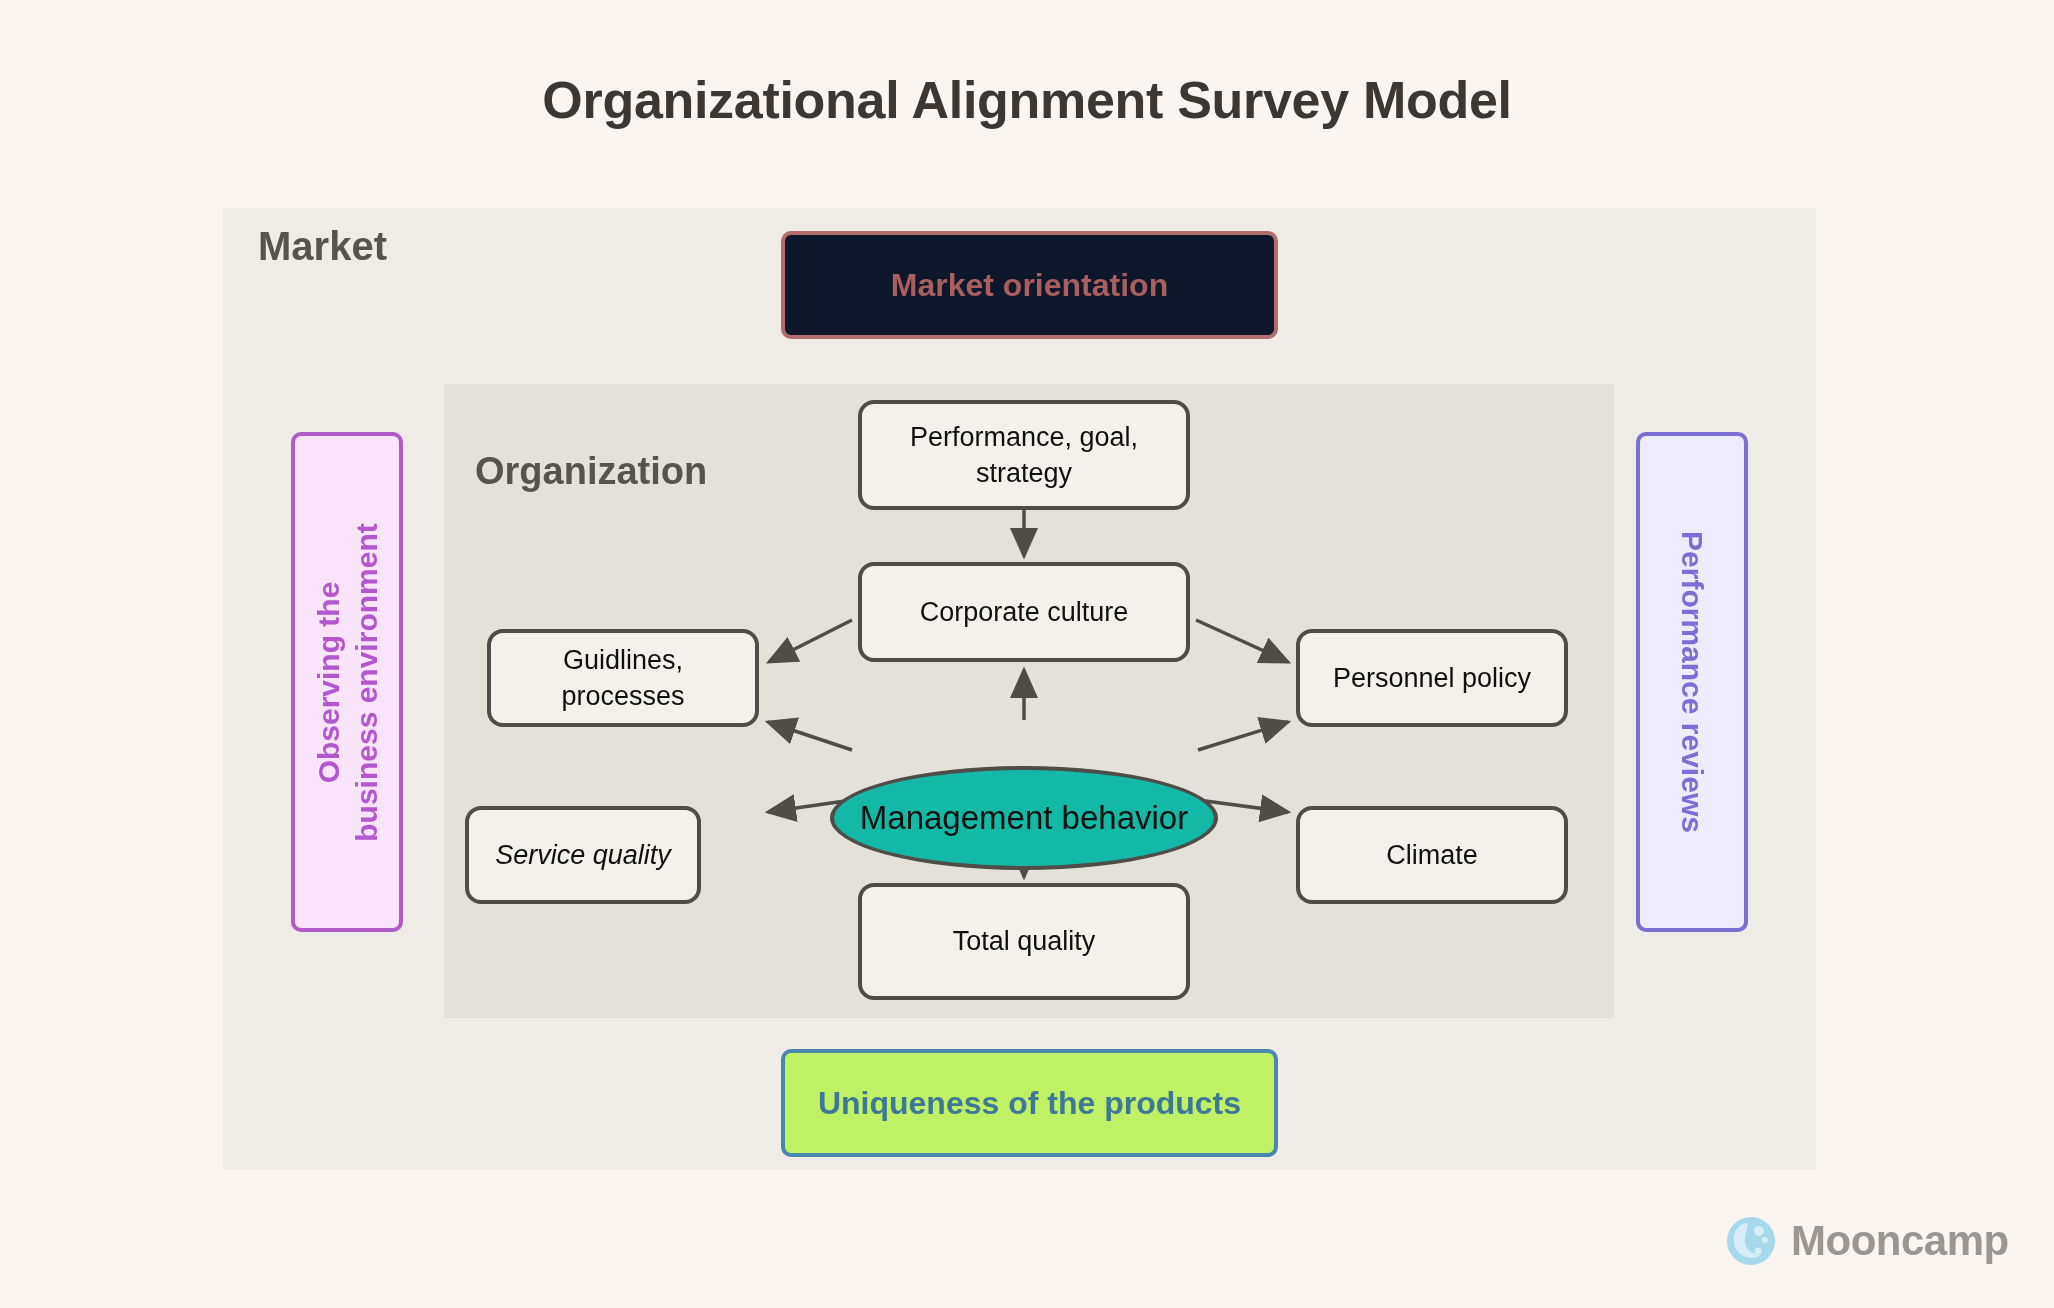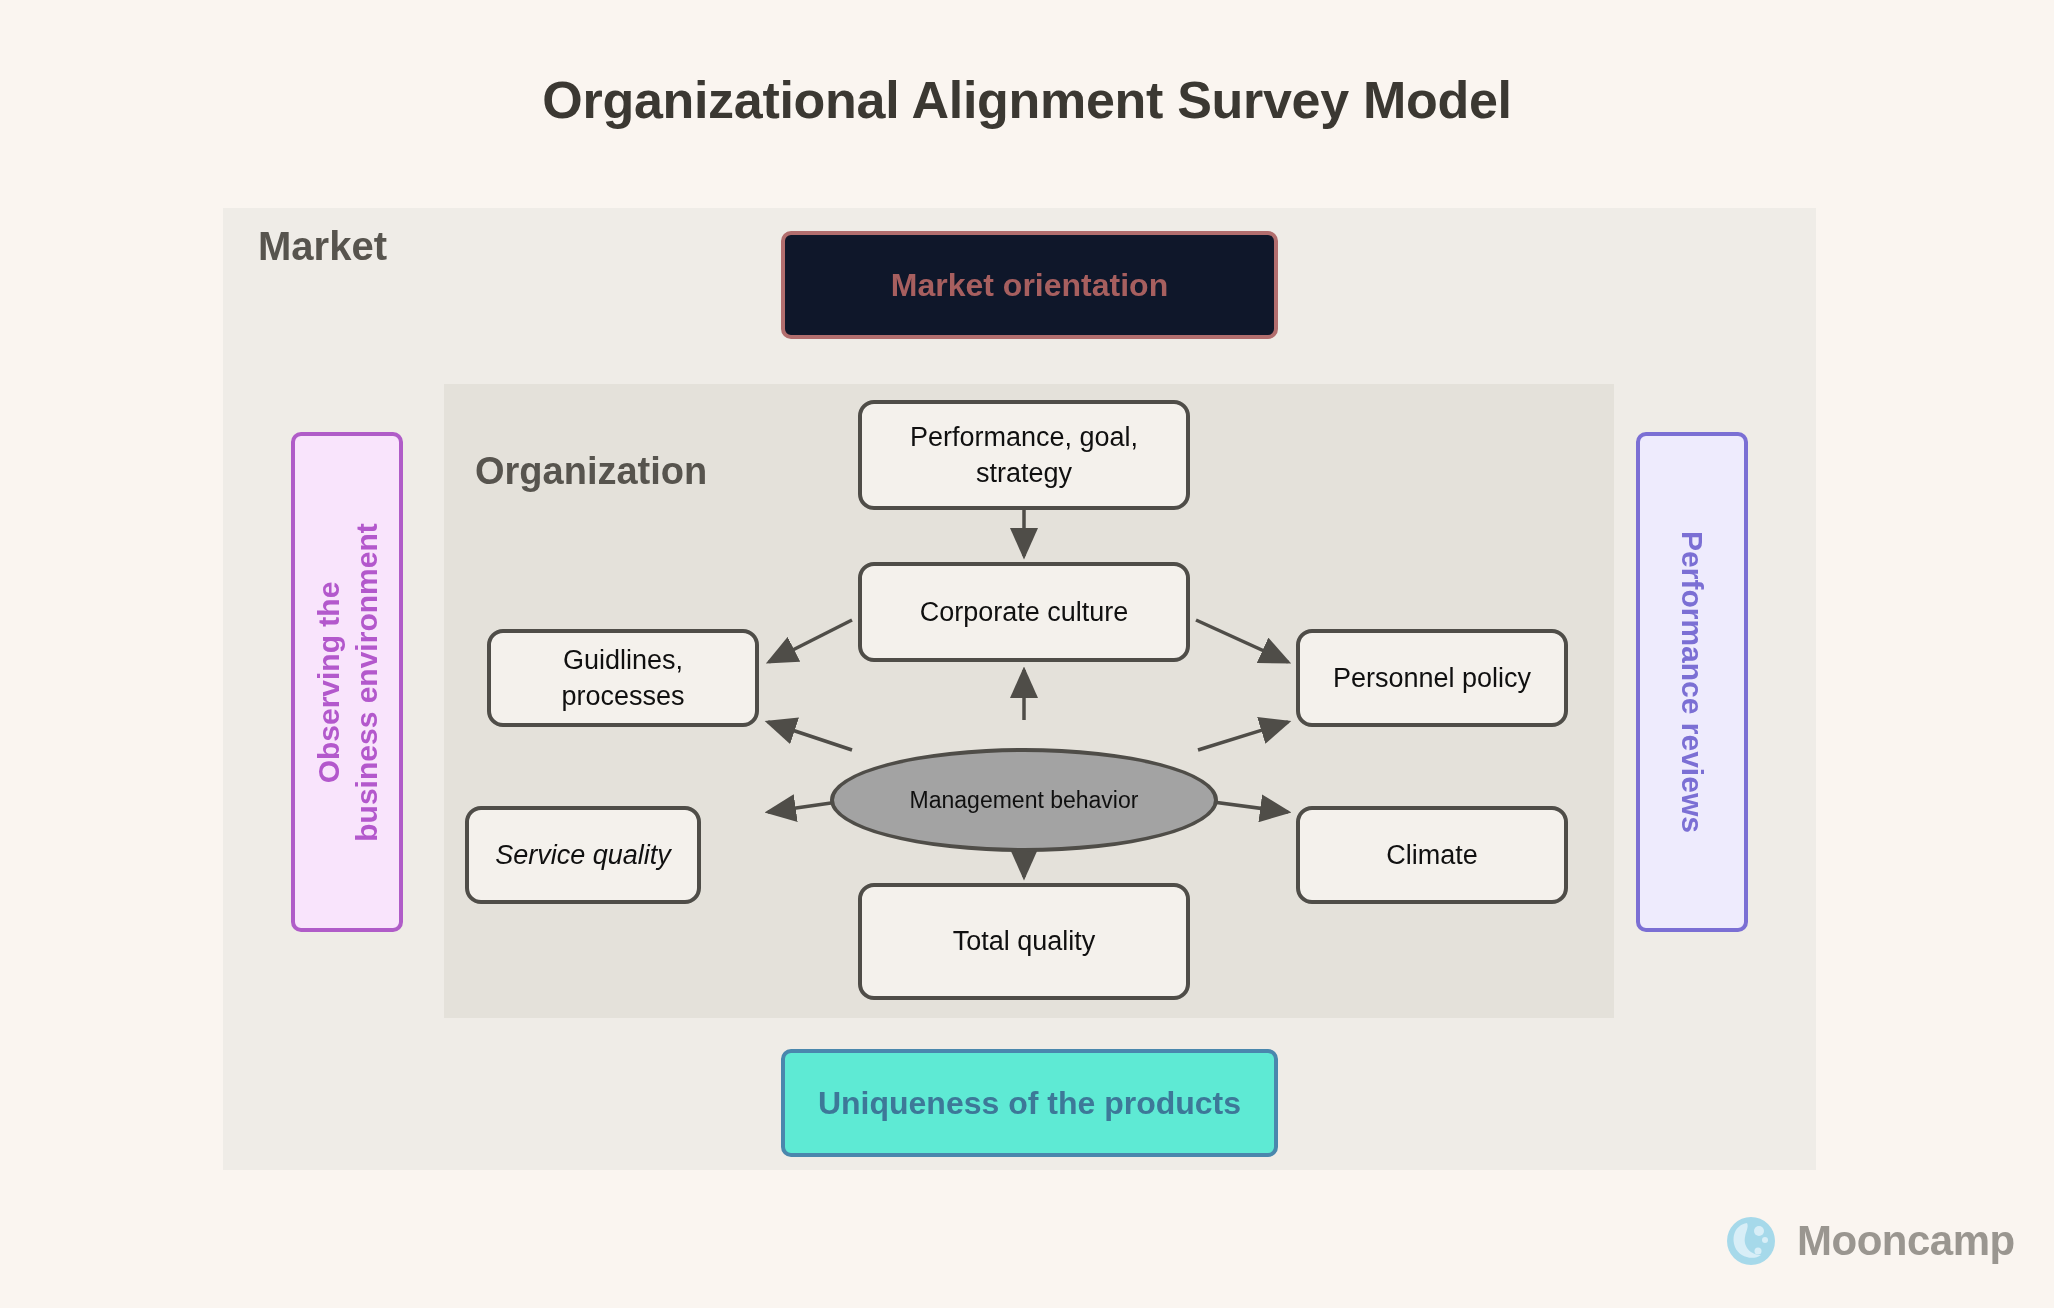--- a/index.html
+++ b/index.html
@@ -110,31 +110,31 @@
   .node-guidelines  { left: 487px; top: 629px; width: 272px; height: 98px; }
   .node-personnel   { left: 1296px; top: 629px; width: 272px; height: 98px; }
   .node-service     { left: 465px; top: 806px; width: 236px; height: 98px; font-style: italic; }
   .node-climate     { left: 1296px; top: 806px; width: 272px; height: 98px; }
   .node-total       { left: 858px; top: 883px; width: 332px; height: 117px; }
 
   
   .node-ellipse {
     position: absolute;
     left: 830px;
-    top: 748px;
+    top: 766px;
     width: 388px;
     height: 104px;
-    background: #a3a3a3;
+    background: #14b8a6;
     border: 4px solid #4f4d48;
     border-radius: 50%;
     box-sizing: border-box;
     display: flex;
     align-items: center;
     justify-content: center;
-    font-size: 23px;
+    font-size: 33px;
     color: #101010;
     z-index: 3;
   }
 
   
   .connectors {
     position: absolute;
     left: 0;
     top: 0;
     width: 2054px;
@@ -186,42 +186,42 @@
     text-align: center;
   }
 
   
   .uniqueness {
     position: absolute;
     left: 781px;
     top: 1049px;
     width: 497px;
     height: 108px;
-    background: #5eead4;
+    background: #bef264;
     border: 4px solid #4a87ad;
     border-radius: 10px;
     display: flex;
     align-items: center;
     justify-content: center;
     box-sizing: border-box;
   }
   .uniqueness span {
     font-size: 32px;
     font-weight: bold;
     color: #3d7898;
   }
 
   
   .brand {
     position: absolute;
     left: 1725px;
     top: 1215px;
     display: flex;
     align-items: center;
-    gap: 20px;
+    gap: 14px;
   }
   .brand-text {
     font-size: 42px;
     font-weight: bold;
     color: #9a9690;
     letter-spacing: -0.5px;
   }
 </style>
 </head>
 <body>

